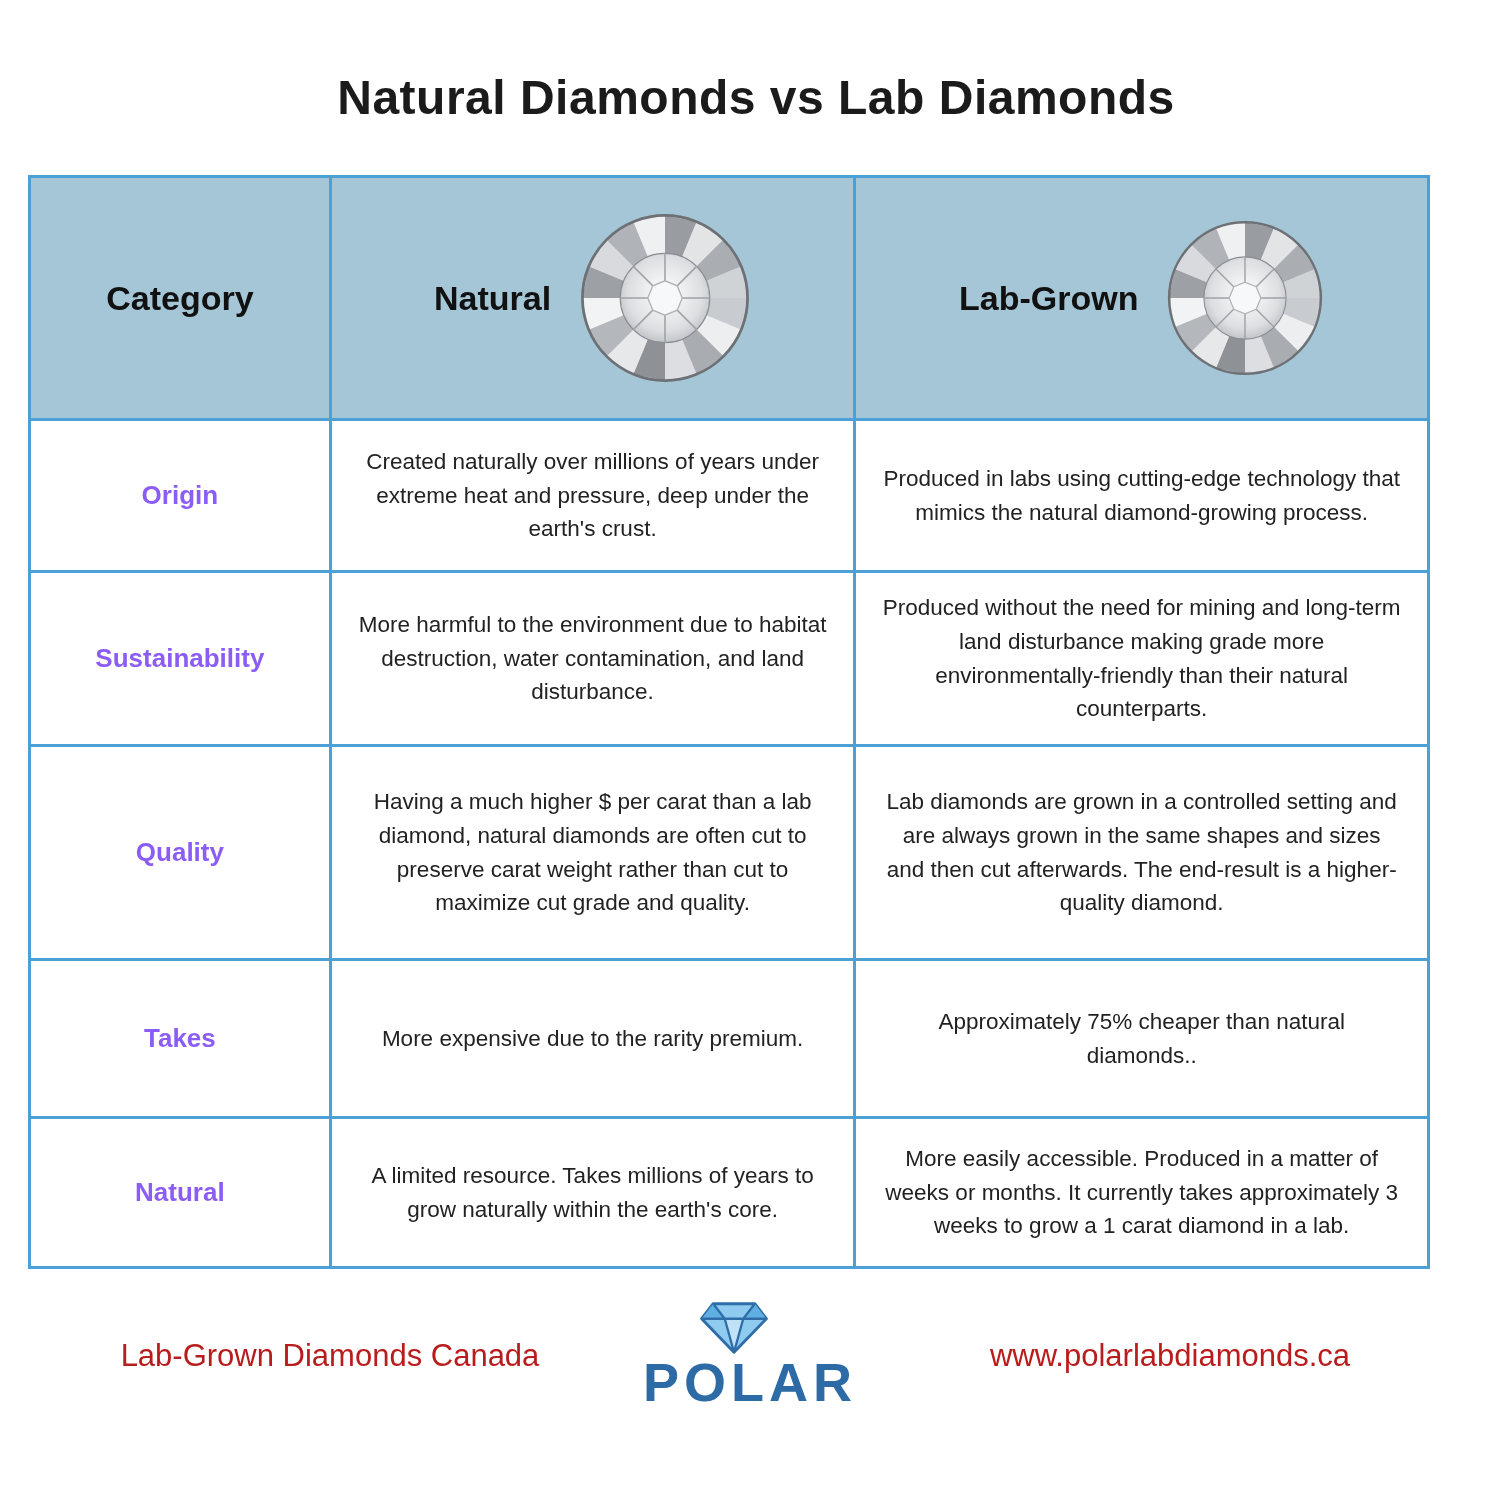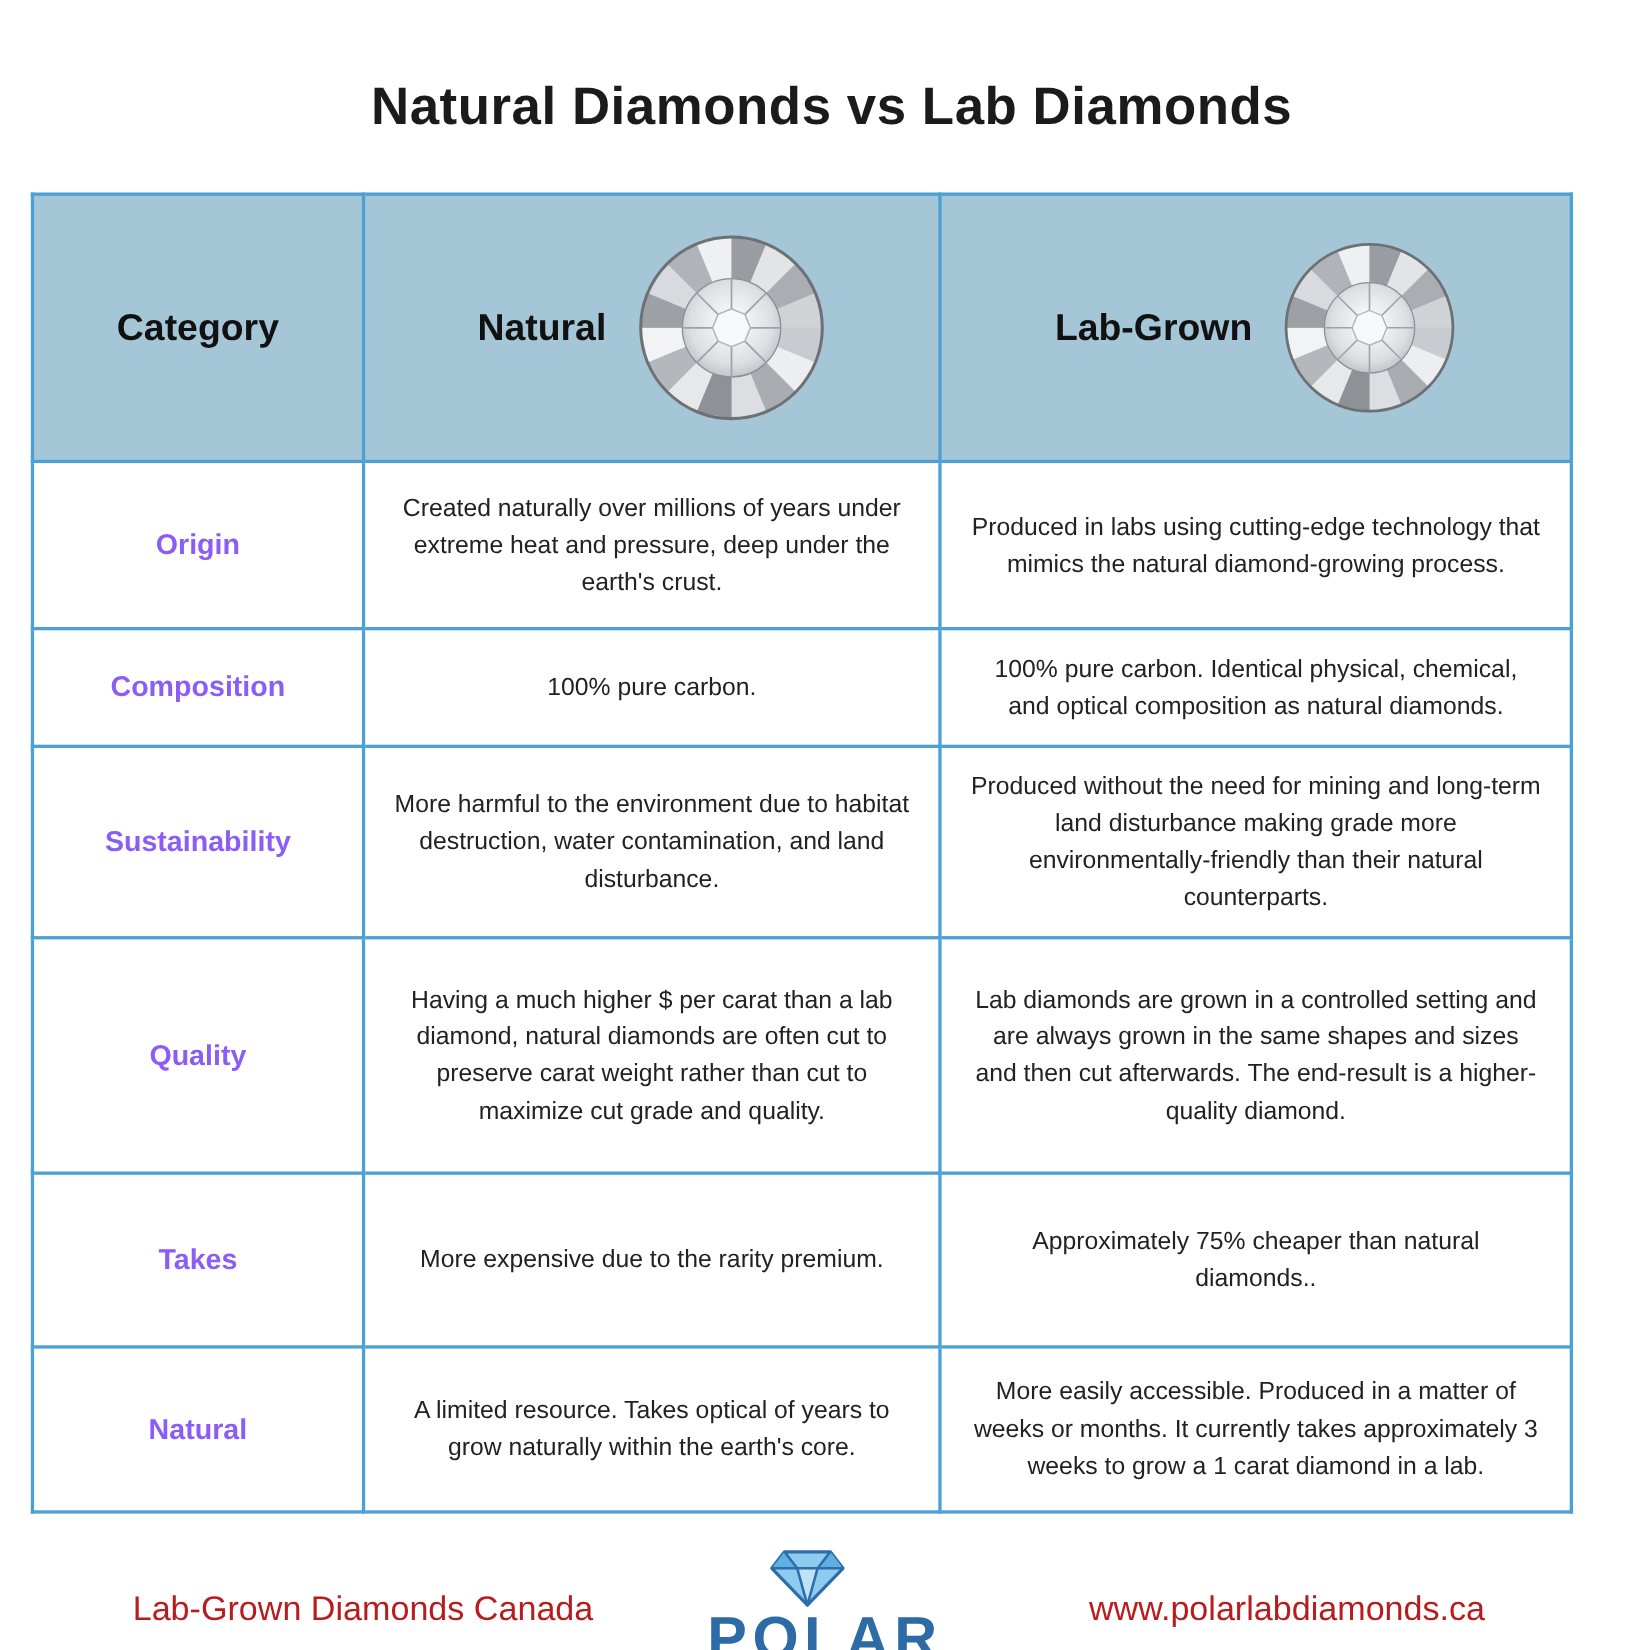--- a/index.html
+++ b/index.html
@@ -122,25 +122,20 @@
         </div>
       </th>
     </tr>
 
     <tr style="height:152px;">
       <td class="cat">Origin</td>
       <td class="body">Created naturally over millions of years under extreme heat and pressure, deep under the earth's crust.</td>
       <td class="body">Produced in labs using cutting-edge technology that mimics the natural diamond-growing process.</td>
     </tr>
 
-    <tr style="height:90px;">
-      <td class="cat">Composition</td>
-      <td class="body">100% pure carbon.</td>
-      <td class="body">100% pure carbon. Identical physical, chemical, and optical composition as natural diamonds.</td>
-    </tr>
 
     <tr style="height:158px;">
       <td class="cat">Sustainability</td>
       <td class="body">More harmful to the environment due to habitat destruction, water contamination, and land disturbance.</td>
       <td class="body">Produced without the need for mining and long-term land disturbance making grade more environmentally-friendly than their natural counterparts.</td>
     </tr>
 
     <tr style="height:214px;">
       <td class="cat">Quality</td>
       <td class="body">Having a much higher $ per carat than a lab diamond, natural diamonds are often cut to preserve carat weight rather than cut to maximize cut grade and quality.</td>
@@ -148,21 +143,21 @@
     </tr>
 
     <tr style="height:158px;">
       <td class="cat">Takes</td>
       <td class="body">More expensive due to the rarity premium.</td>
       <td class="body">Approximately 75% cheaper than natural diamonds..</td>
     </tr>
 
     <tr style="height:150px;">
       <td class="cat">Natural</td>
-      <td class="body">A limited resource. Takes optical of years to grow naturally within the earth's core.</td>
+      <td class="body">A limited resource. Takes millions of years to grow naturally within the earth's core.</td>
       <td class="body">More easily accessible. Produced in a matter of weeks or months. It currently takes approximately 3 weeks to grow a 1 carat diamond in a lab.</td>
     </tr>
   </tbody>
     </table>
 </div>
 
 <div class="footer">
   <div class="side">Lab-Grown Diamonds Canada</div>
   <div class="logo">
     <svg class="logo-diamond" viewBox="0 0 64 50">

